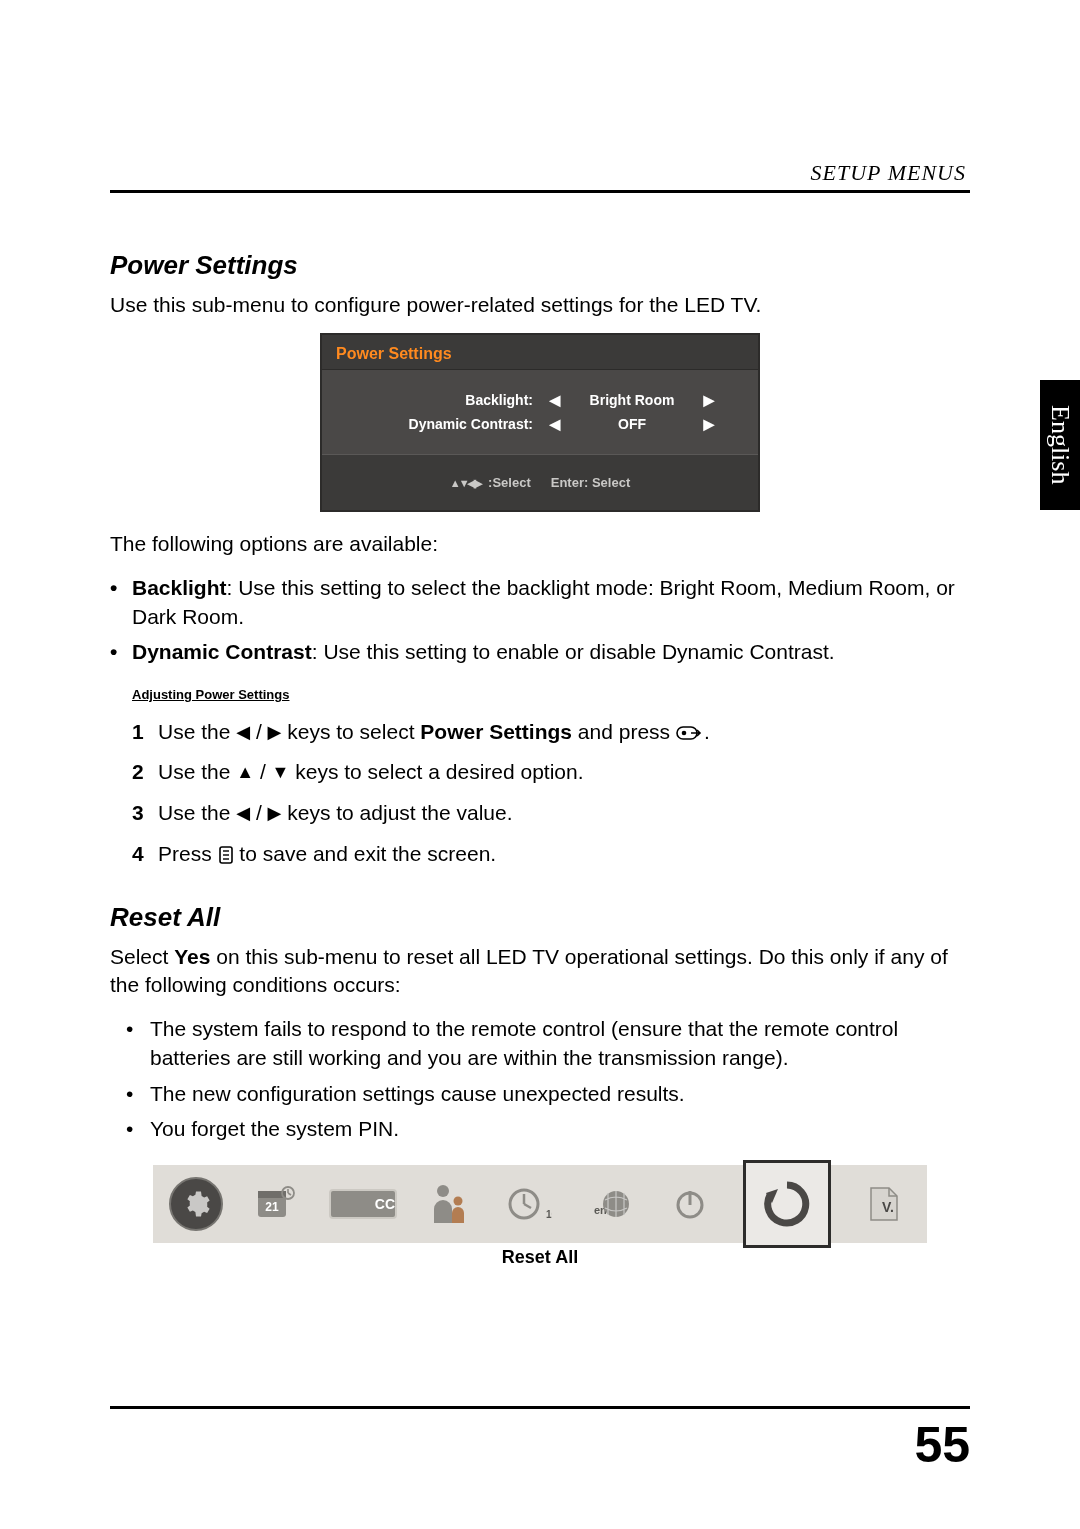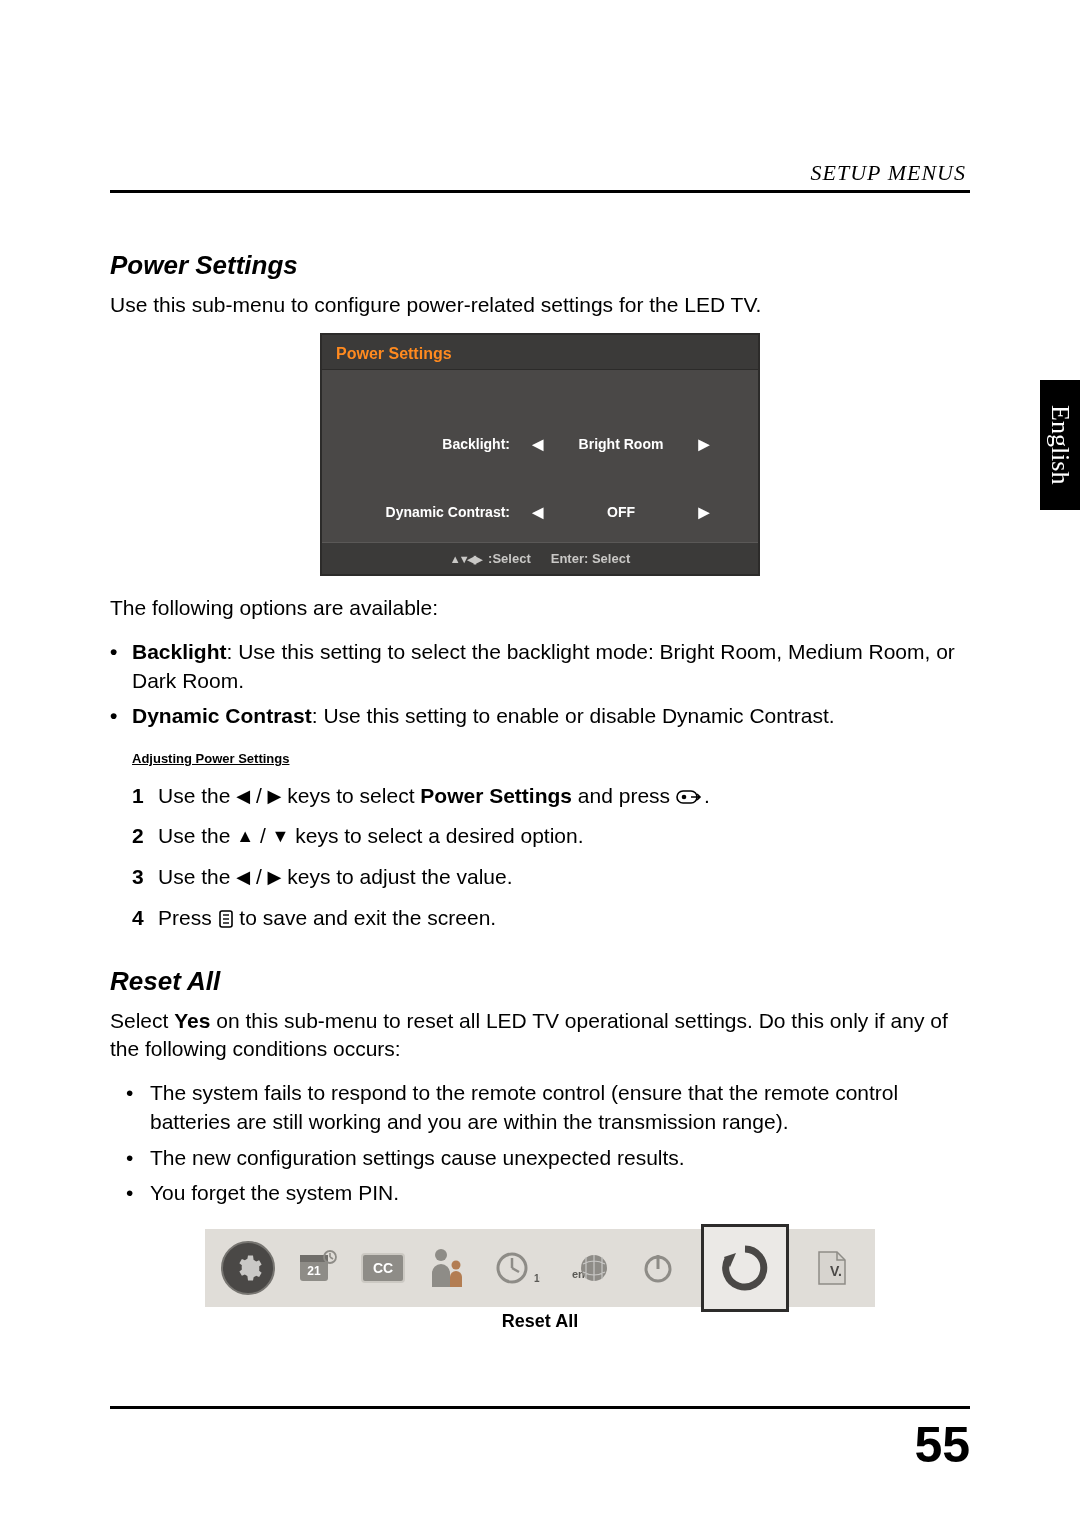--- a/index.html
+++ b/index.html
@@ -71,34 +71,33 @@
     color: #ff8a1f;
     font-weight: bold;
     padding: 10px 14px 6px 14px;
     border-bottom: 1px solid #2c2b2a;
     font-size: 16px;
   }
   .osd-body { background: #4a4847; padding: 18px 18px 18px 18px; }
   .osd-row {
     display: flex;
     align-items: center;
-    justify-content: flex-start;
-    gap: 20px;
+    justify-content: center;
+    gap: 14px;
     padding: 4px 0;
     font-size: 14px;
     font-weight: bold;
-    margin-top: 44px;
   }
   .osd-label { text-align: right; width: 170px; }
   .osd-arrow { width: 16px; text-align: center; }
   .osd-value { width: 110px; text-align: center; }
   .osd-footer {
     background: #3b3a39;
     border-top: 1px solid #5a5857;
-    padding: 8px 0;
+    padding: 20px 0;
     text-align: right;
     font-size: 13px;
     color: #c9c8c6;
     font-weight: bold;
     display: flex;
     justify-content: center;
     gap: 20px;
   }
   .osd-footer .tri { color: #c9c8c6; font-size: 11px; letter-spacing: -2px; margin-right: 4px;}
 
@@ -141,44 +140,45 @@
   .tri-glyph { font-size: 18px; display: inline-block; transform: translateY(-1px); }
   .enter-icon svg { vertical-align: -3px; }
   .menu-icon svg { vertical-align: -4px; }
 
   
   .strip-wrap { display: flex; justify-content: center; margin-top: 10px; }
   .strip {
     background: #e0ddd8;
     padding: 12px 16px;
     display: flex;
-    gap: 16px;
+    gap: 26px;
     align-items: center;
   }
   .strip .tile {
     width: 54px; height: 54px;
     display: flex; align-items: center; justify-content: center;
     font-size: 12px;
     color: #5a5955;
     position: relative;
   }
   .strip .gear {
     width: 54px; height: 54px;
     border-radius: 50%;
     background: #4a4846;
     border: 2px solid #777571;
     display: flex; align-items: center; justify-content: center;
   }
   .strip .gear svg { fill: #c9c8c6; }
   .tile.cc-box {
     background: #8e8c87;
-    width: 44px; height: 30px;
+    width: 68px; height: 30px;
     border-radius: 4px;
     color: #fff; font-weight: bold; font-size: 14px;
     border: 2px solid #ccc9c3;
+    justify-content: flex-end;
   }
   .tile.reset {
     width: 88px; height: 88px;
     border: 3px solid #2d2c2b;
     background: #ebe9e6;
     margin-top: -18px; margin-bottom: -18px;
   }
   .tile.reset svg { fill: #4a4846; }
   .reset-caption { text-align: center; font-weight: bold; font-size: 18px; margin-top: 4px;}
 

